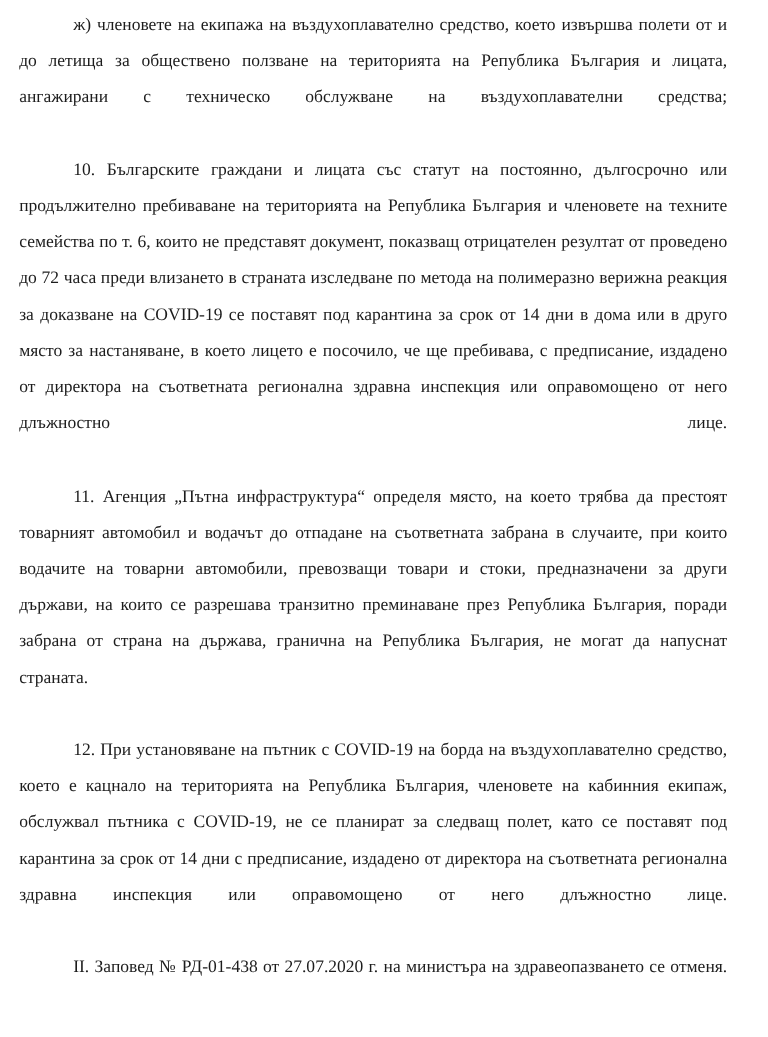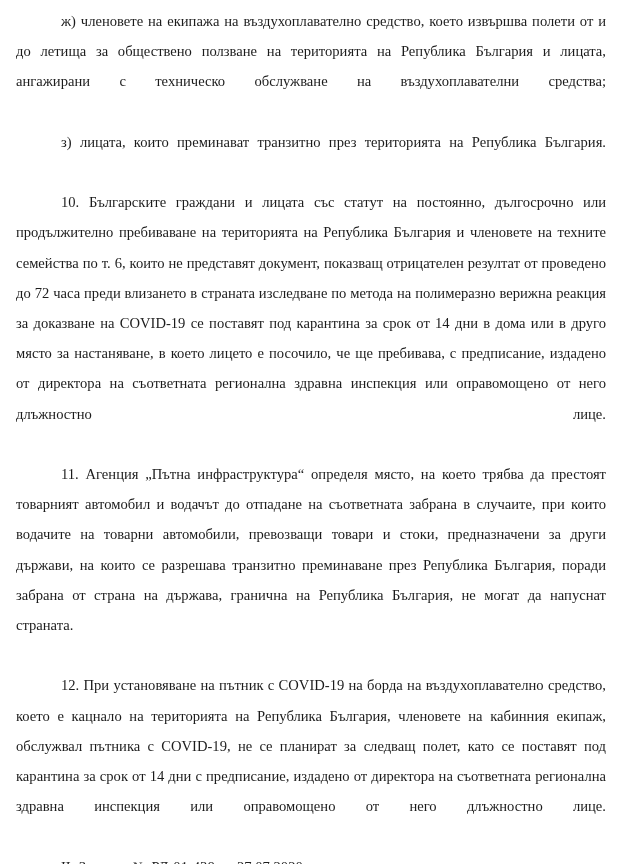--- a/index.html
+++ b/index.html
@@ -55,21 +55,20 @@
   }
 </style>
 </head>
 <body>
 
 <div id="page">
   <div id="doc-body">
 
     <p class="para indent"><span>ж)</span><span> членовете на екипажа на въздухоплавателно средство, което извършва полети от и до летища за обществено ползване на територията на Република България и лицата, ангажирани с техническо обслужване на въздухоплавателни средства;</span></p>
 
-    <p class="para indent"><span>з)</span><span> лицата, които преминават транзитно през територията на Република България.</span></p>
 
     <p class="para indent"><span class="num">10.</span><span> Българските граждани и лицата със статут на постоянно, дългосрочно или продължително пребиваване на територията на Република България и членовете на техните семейства по т. 6, които не представят документ, показващ отрицателен резултат от проведено до 72 часа преди влизането в страната изследване по метода на полимеразно верижна реакция за доказване на COVID-19 се поставят под карантина за срок от 14 дни в дома или в друго място за настаняване, в което лицето е посочило, че ще пребивава, с предписание, издадено от директора на съответната регионална здравна инспекция или оправомощено от него длъжностно лице.</span></p>
 
     <p class="para indent"><span class="num">11.</span><span> Агенция „Пътна инфраструктура“ определя място, на което трябва да престоят товарният автомобил и водачът до отпадане на съответната забрана в случаите, при които водачите на товарни автомобили, превозващи товари и стоки, предназначени за други държави, на които се разрешава транзитно преминаване през Република България, поради забрана от страна на държава, гранична на Република България, не могат да напуснат страната.</span></p>
 
     <p class="para indent"><span class="num">12.</span><span> При установяване на пътник с COVID-19 на борда на въздухоплавателно средство, което е кацнало на територията на Република България, членовете на кабинния екипаж, обслужвал пътника с COVID-19, не се планират за следващ полет, като се поставят под карантина за срок от 14 дни с предписание, издадено от директора на съответната регионална здравна инспекция или оправомощено от него длъжностно лице.</span></p>
 
     <p class="para indent"><span class="num">II.</span><span> Заповед № РД-01-438 от 27.07.2020 г. на министъра на здравеопазването се отменя.</span></p>
 
   </div>

